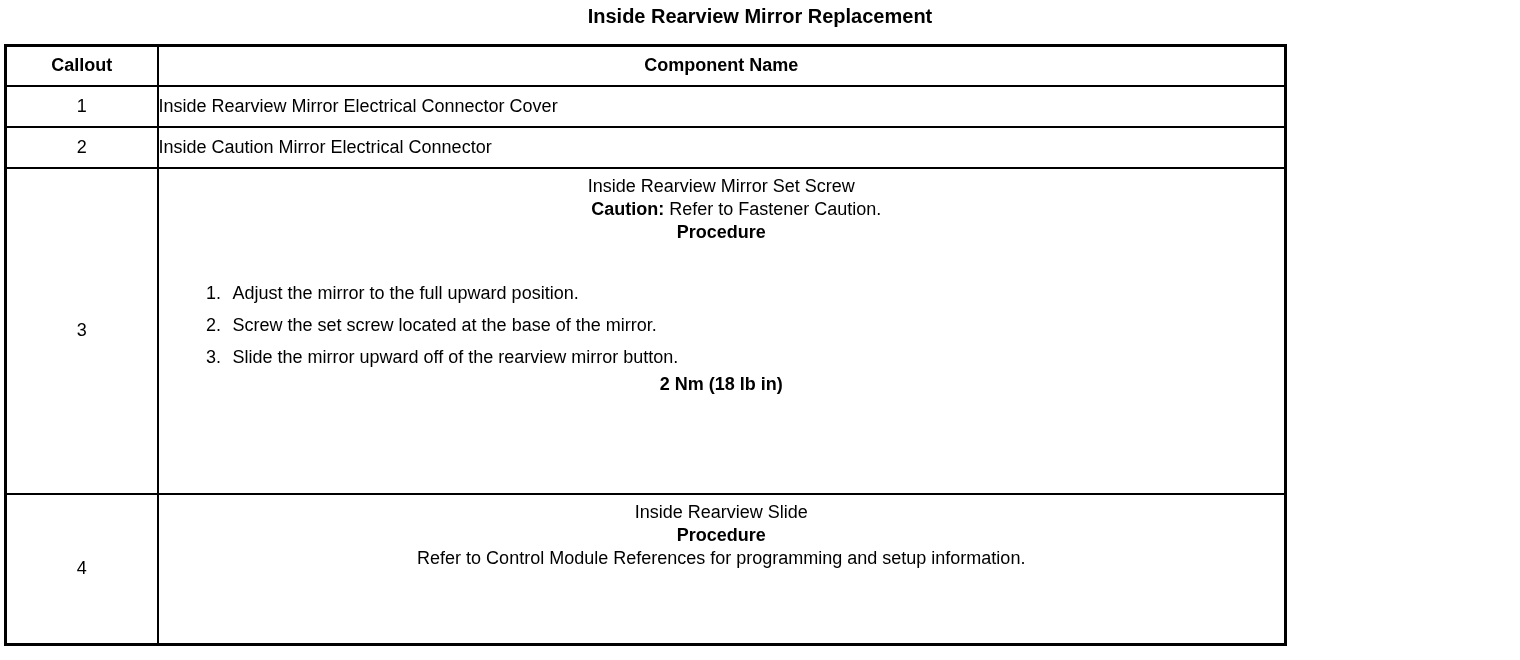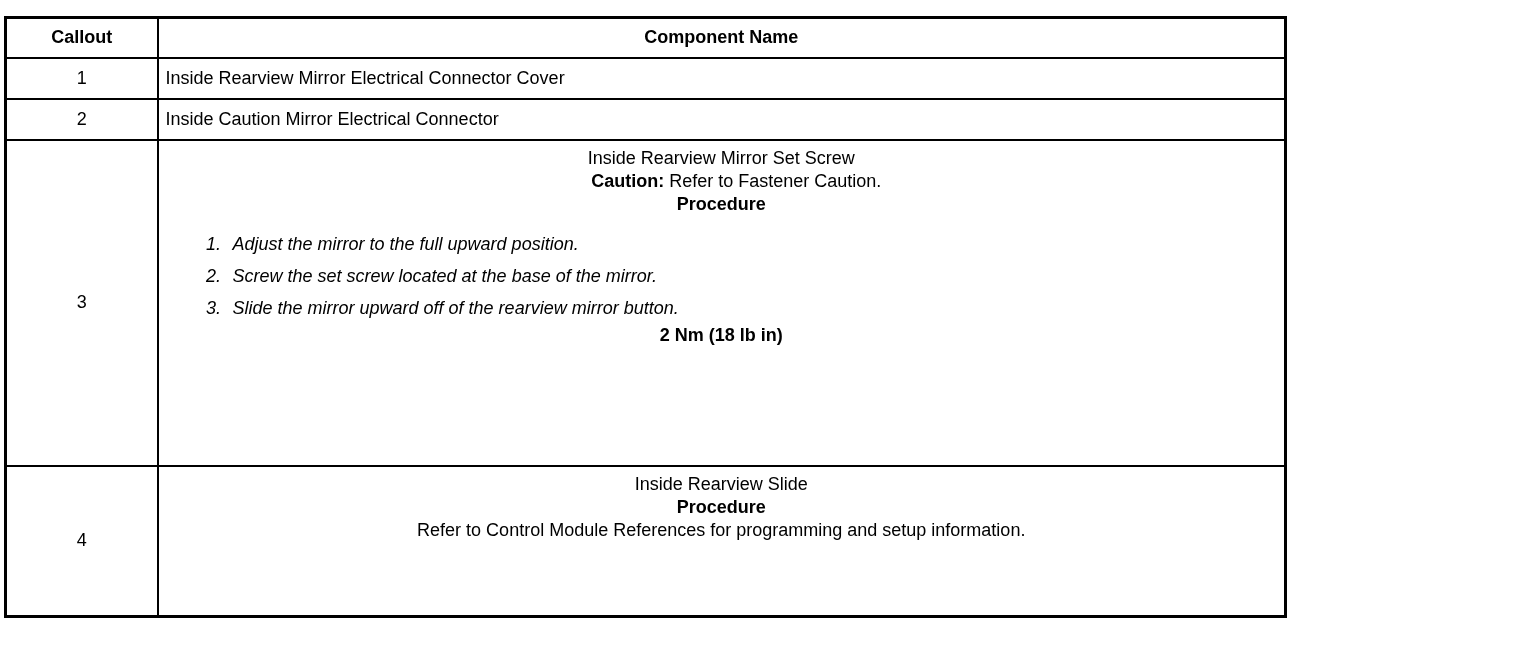--- a/index.html
+++ b/index.html
@@ -42,63 +42,63 @@
   }
   col.col-callout { width: 152px; }
 
   td.callout-cell {
     text-align: center;
     vertical-align: middle;
     font-size: 18px;
   }
   td.component-cell {
     vertical-align: middle;
-    padding: 2px 7px;
+    padding: 2px 0;
     text-align: left;
   }
   tr.simple-row { height: 41px; }
   tr.detail-row-3 { height: 326px; }
   tr.detail-row-4 { height: 151px; }
   td.component-detail {
     vertical-align: top;
     padding: 6px 8px;
     text-align: center;
   }
 
   p.cell-line { margin: 0; }
   .m-top-first { margin-top: 5px; }
   .m-caution { margin-top: 27px; }
   .m-proc3 { margin-top: 36px; margin-left: 50px; }
   .m-proc4 { margin-top: 30px; }
   .m-refer { margin-top: 30px; }
   .bold { font-weight: bold; margin-left: 30px; }
 
   .steps {
-    margin-top: 12px;
+    margin-top: 33px;
     margin-left: 28px;
     counter-reset: step;
-    font-style: italic;
   }
   .step {
     display: flex;
     line-height: 32px;
   }
   .step::before {
     counter-increment: step;
     content: counter(step) ".";
     width: 38px;
     flex-shrink: 0;
   }
   .torque { margin-top: 23px; font-weight: bold; }
 </style>
 </head>
 <body>
 
 <div class="page">
 
+  <div class="doc-title">Inside Rearview Mirror Replacement</div>
 
   <table class="callout-table">
     <colgroup>
       <col class="col-callout">
       <col>
     </colgroup>
 
     <tbody>
         <tr>
       <th class="hdr">Callout</th>

